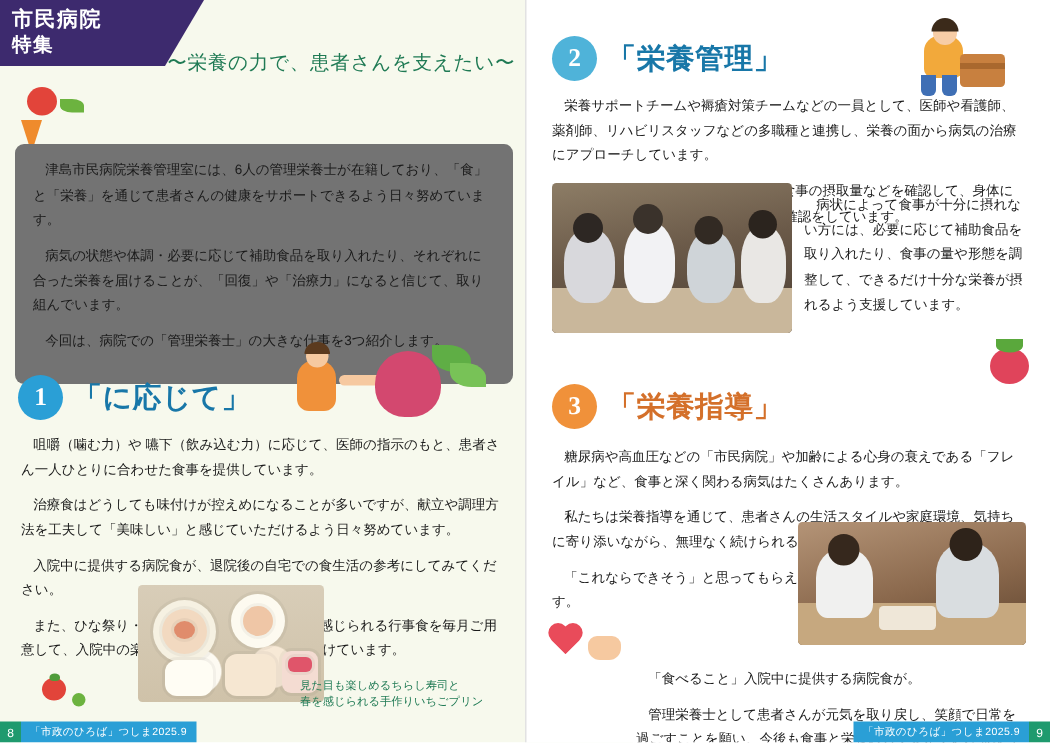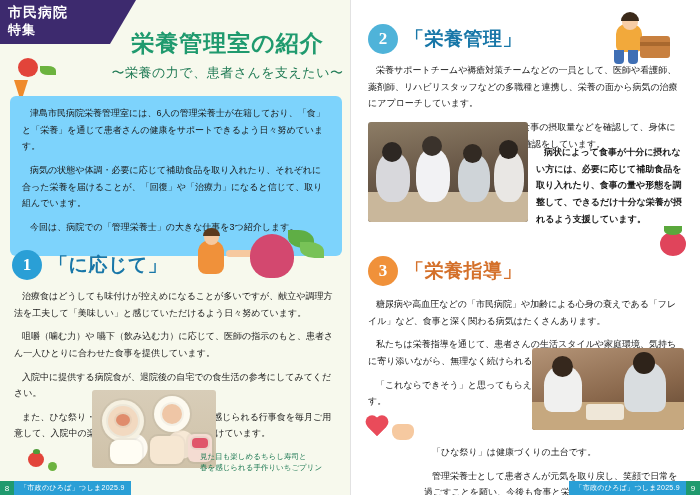--- a/index.html
+++ b/index.html
@@ -34,21 +34,21 @@
 
   
   .headwrap{position:absolute;top:28px;left:110px;width:235px;text-align:center;z-index:5;}
   .h-title{font-size:23px;font-weight:bold;color:#1f9a6e;letter-spacing:1px;}
   .h-sub{font-size:13px;color:#1f7a54;margin-top:5px;letter-spacing:.5px;}
   .h-contact{font-size:8.5px;color:#333;margin-top:7px;letter-spacing:.3px;}
 
   
   .intro{
     position:absolute;left:10px;top:96px;width:332px;
-    background:#7dd3fc;border-radius:6px;padding:9px 12px;box-sizing:border-box;
+    background:#737373;border-radius:6px;padding:9px 12px;box-sizing:border-box;
     font-size:9px;line-height:1.85;color:#1a1a1a;
   }
   .intro p{margin:0 0 7px 0;text-indent:.9em;}
   .intro p:last-child{margin-bottom:12px;}
 
   
   .numhead{position:absolute;display:flex;align-items:center;gap:7px;}
   .numcircle{
     width:30px;height:30px;border-radius:50%;
     color:#fff;font-size:17px;font-weight:bold;
@@ -168,21 +168,20 @@
   </div>
 
   <div class="half left">
 
     <div class="ribbon">
       <div>市民病院</div>
       <div class="r2">特集</div>
     </div>
 
     <div class="headwrap">
-      <div class="h-title">栄養管理室の紹介</div>
       <div class="h-sub">〜栄養の力で、患者さんを支えたい〜</div>
     </div>
 
     <div class="ill" style="left:18px;top:58px;">
       <div style="width:20px;height:19px;border-radius:50%;background:#e2443a;"></div>
     </div>
     <div class="ill" style="left:40px;top:66px;">
       <div style="width:16px;height:9px;border-radius:0 50% 0 50%;background:#6cb33f;"></div>
     </div>
     <div class="ill" style="left:14px;top:80px;">
@@ -204,22 +203,22 @@
       <div style="position:absolute;left:92px;top:2px;width:26px;height:18px;border-radius:0 60% 0 60%;background:#5fae45;"></div>
       <div style="position:absolute;left:104px;top:14px;width:24px;height:16px;border-radius:0 60% 0 60%;background:#78c257;"></div>
     </div>
 
     <div class="numhead" style="left:12px;top:250px;">
       <div class="numcircle n1">1</div>
       <div class="numtitle t1">「に応じて」</div>
     </div>
 
     <div class="body-txt" style="left:14px;top:288px;width:326px;">
+      <p>咀嚼（噛む力）や 嚥下（飲み込む力）に応じて、医師の指示のもと、患者さん一人ひとりに合わせた食事を提供しています。</p>
       <p>治療食はどうしても味付けが控えめになることが多いですが、献立や調理方法を工夫して「美味しい」と感じていただけるよう日々努めています。</p>
-      <p>咀嚼（噛む力）や 嚥下（飲み込む力）に応じて、医師の指示のもと、患者さん一人ひとりに合わせた食事を提供しています。</p>
       <p>入院中に提供する病院食が、退院後の自宅での食生活の参考にしてみてください。</p>
       <p>また、ひな祭り・節分・土用・お日など季節を感じられる行事食を毎月ご用意して、入院中の楽しみのひとつになるよう心がけています。</p>
     </div>
 
     <div class="photo foodphoto" style="left:92px;top:390px;width:124px;height:78px;">
       <div class="sushi" style="left:10px;top:10px;width:42px;height:42px;background:#f6f1e2;"></div>
       <div class="sushi" style="left:16px;top:16px;width:30px;height:30px;background:#f2d9c0;"></div>
       <div class="sushi" style="left:24px;top:24px;width:14px;height:12px;background:#e08c6c;"></div>
       <div class="sushi" style="left:62px;top:6px;width:36px;height:36px;background:#fdfaf0;"></div>
       <div class="sushi" style="left:70px;top:14px;width:20px;height:20px;background:#efc6a6;"></div>
@@ -266,21 +265,21 @@
       <div class="mp-person" style="left:8px;top:30px;width:34px;height:50px;background:#d8d8dc;"></div>
       <div class="mp-person" style="left:14px;top:20px;width:20px;height:20px;border-radius:50%;background:#2d2723;"></div>
       <div class="mp-person" style="left:48px;top:26px;width:34px;height:54px;background:#f2f2f4;"></div>
       <div class="mp-person" style="left:54px;top:14px;width:20px;height:20px;border-radius:50%;background:#3a322b;"></div>
       <div class="mp-person" style="left:90px;top:32px;width:32px;height:48px;background:#cfd4d8;"></div>
       <div class="mp-person" style="left:95px;top:22px;width:19px;height:19px;border-radius:50%;background:#322a23;"></div>
       <div class="mp-person" style="left:126px;top:28px;width:30px;height:52px;background:#e9e7e4;"></div>
       <div class="mp-person" style="left:131px;top:18px;width:19px;height:19px;border-radius:50%;background:#2b241e;"></div>
     </div>
 
-    <div class="body-txt" style="left:186px;top:144px;width:148px;font-weight:bold;">
+    <div class="body-txt" style="left:186px;top:128px;width:148px;">
       <p>病状によって食事が十分に摂れない方には、必要に応じて補助食品を取り入れたり、食事の量や形態を調整して、できるだけ十分な栄養が摂れるよう支援しています。</p>
     </div>
 
     <div class="ill" style="left:306px;top:226px;width:36px;height:30px;">
       <div style="position:absolute;left:4px;top:6px;width:26px;height:24px;border-radius:50% 50% 50% 50%;background:#e0445b;"></div>
       <div style="position:absolute;left:8px;top:0px;width:18px;height:9px;border-radius:0 0 50% 50%;background:#5aa83c;"></div>
     </div>
 
     <div class="numhead" style="left:18px;top:256px;">
       <div class="numcircle n3">3</div>
@@ -303,21 +302,21 @@
     </div>
 
     <div class="ill" style="left:14px;top:416px;">
       <div class="heartshape"></div>
     </div>
     <div class="ill" style="left:42px;top:424px;width:22px;height:18px;">
       <div style="width:22px;height:16px;background:#f6c9a0;border-radius:6px 6px 8px 8px;"></div>
     </div>
 
     <div class="body-txt" style="left:74px;top:444px;width:260px;">
-      <p>「ひな祭り」は健康づくりの土台です。</p>
+      <p>「食べること」入院中に提供する病院食が。</p>
       <p>管理栄養士として患者さんが元気を取り戻し、笑顔で日常を過ごすことを願い、今後も食事と栄養の力で支えていけるように努力していきます。</p>
     </div>
   </div>
 
   <div class="divider"></div>
 
   <div class="pagebar pb-left">
     <div class="pnum">8</div>
     <div class="pbar">「市政のひろば」つしま2025.9</div>
   </div>

